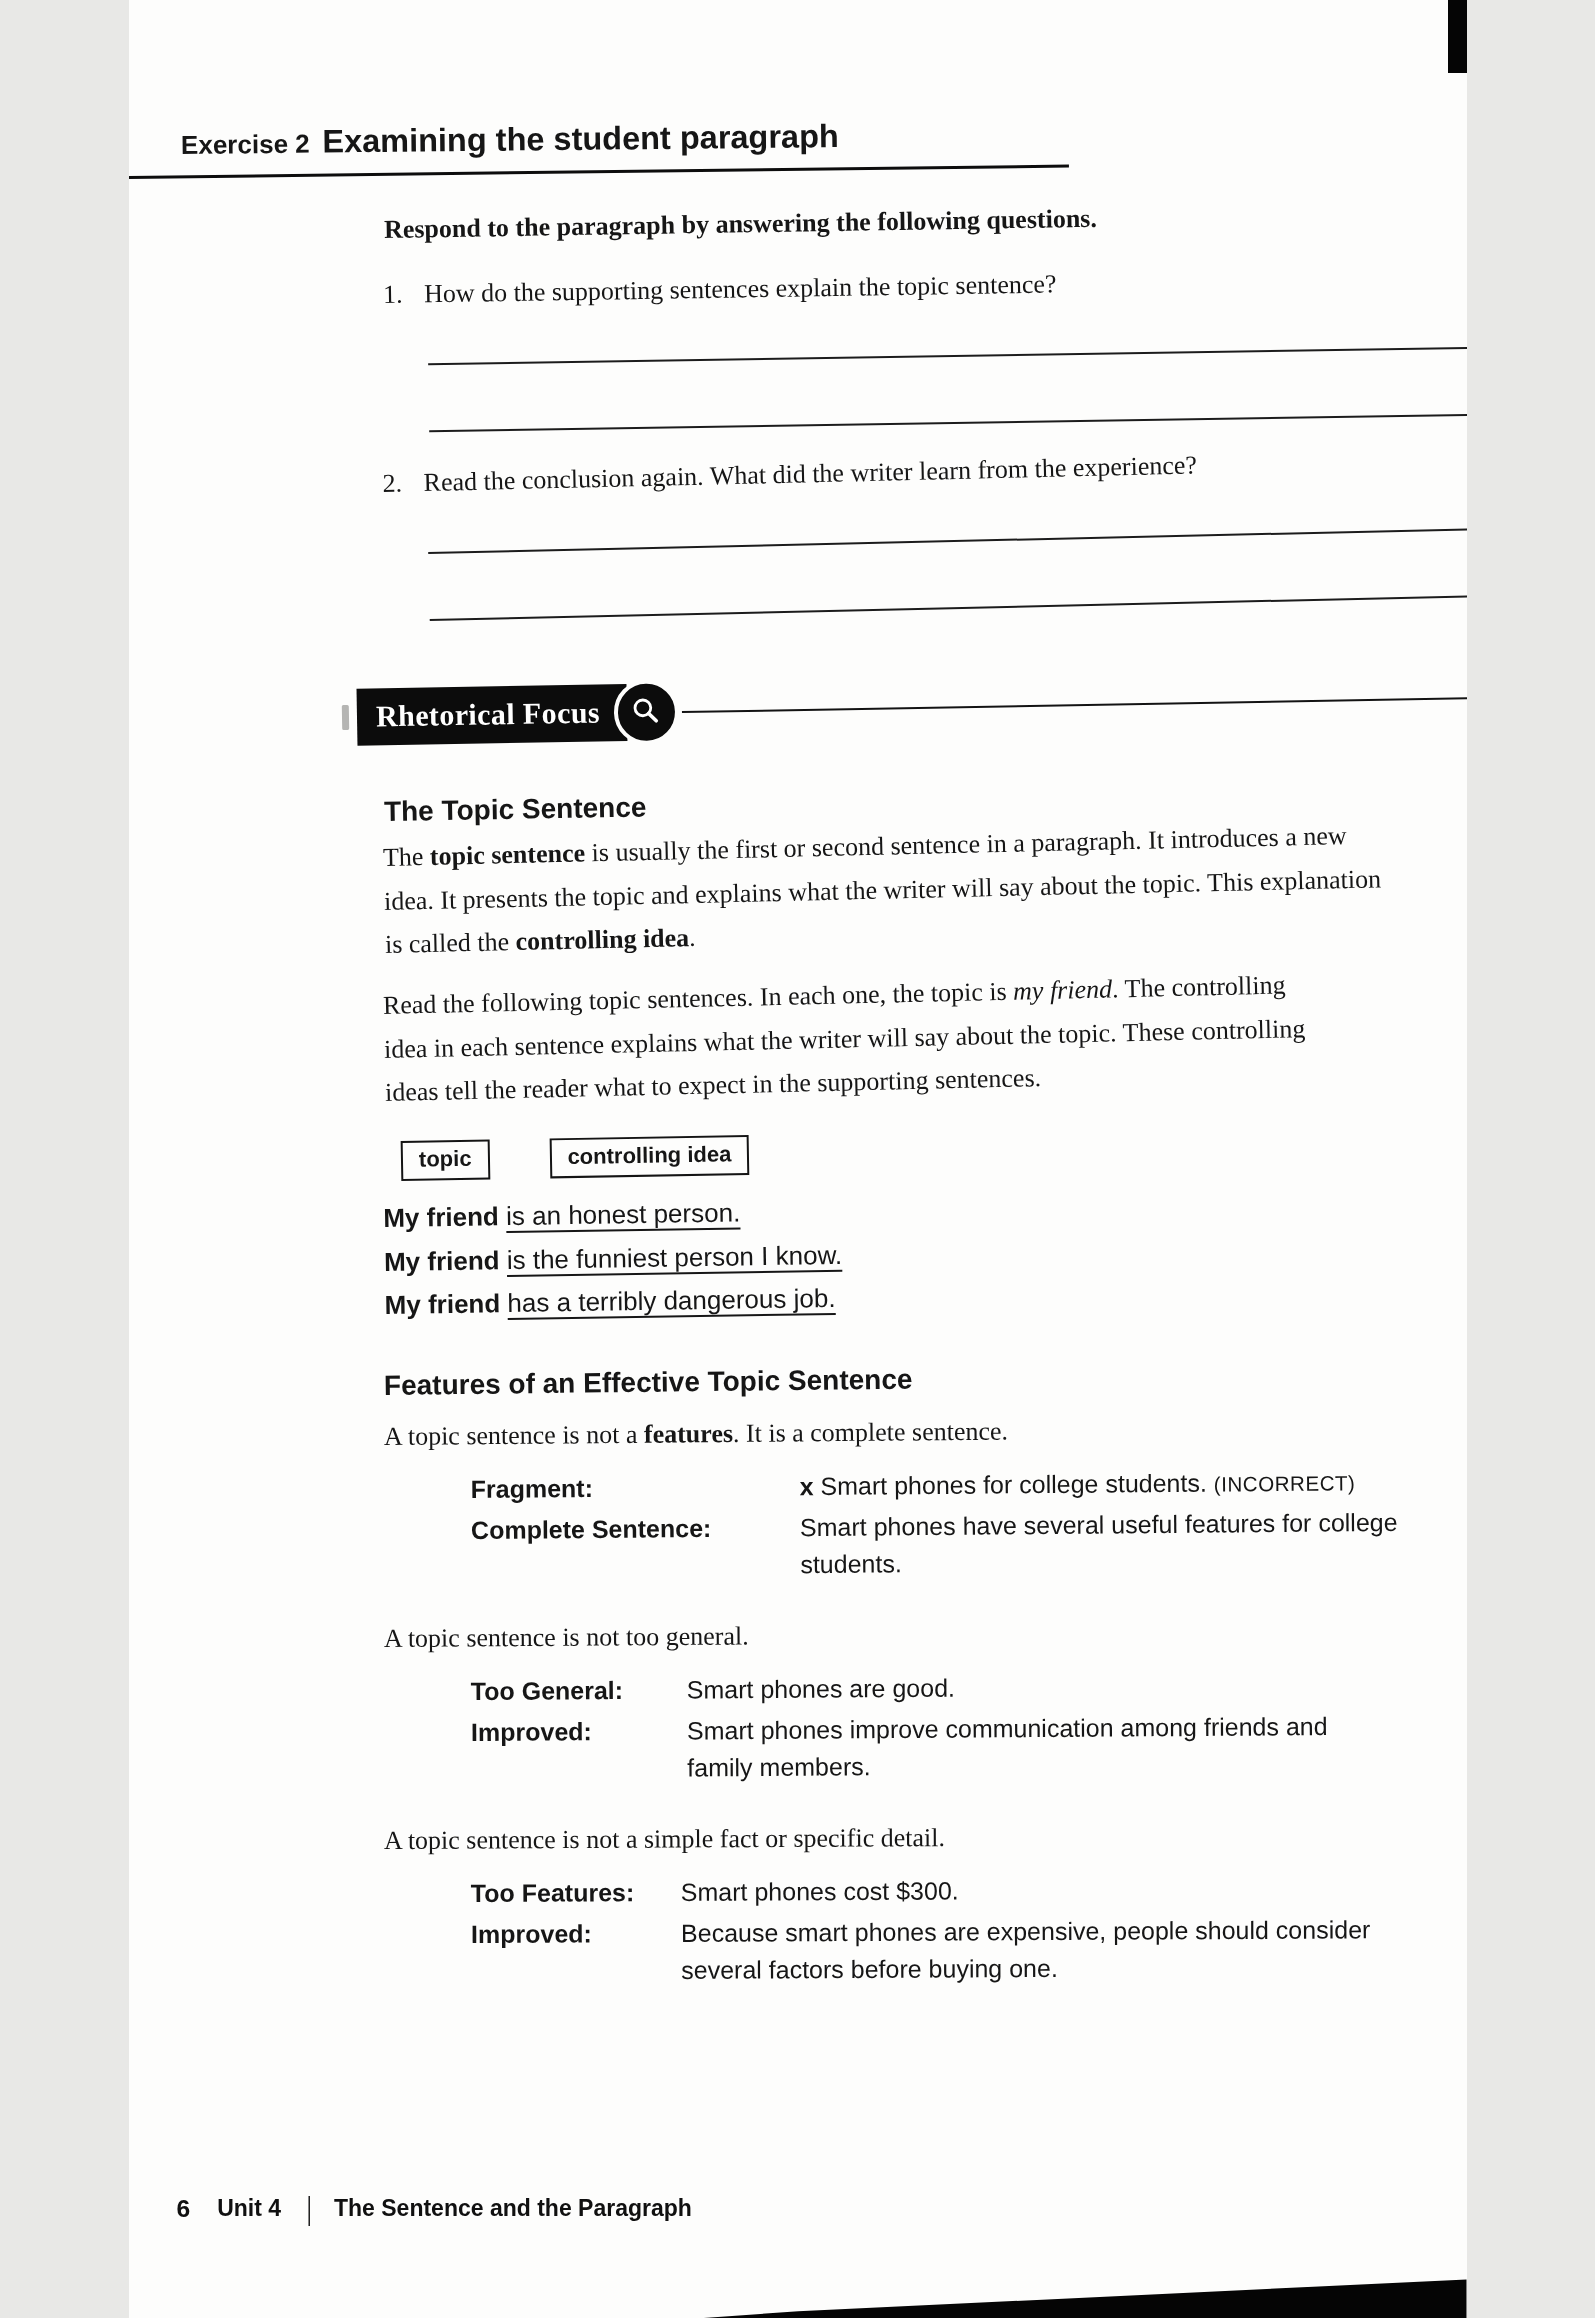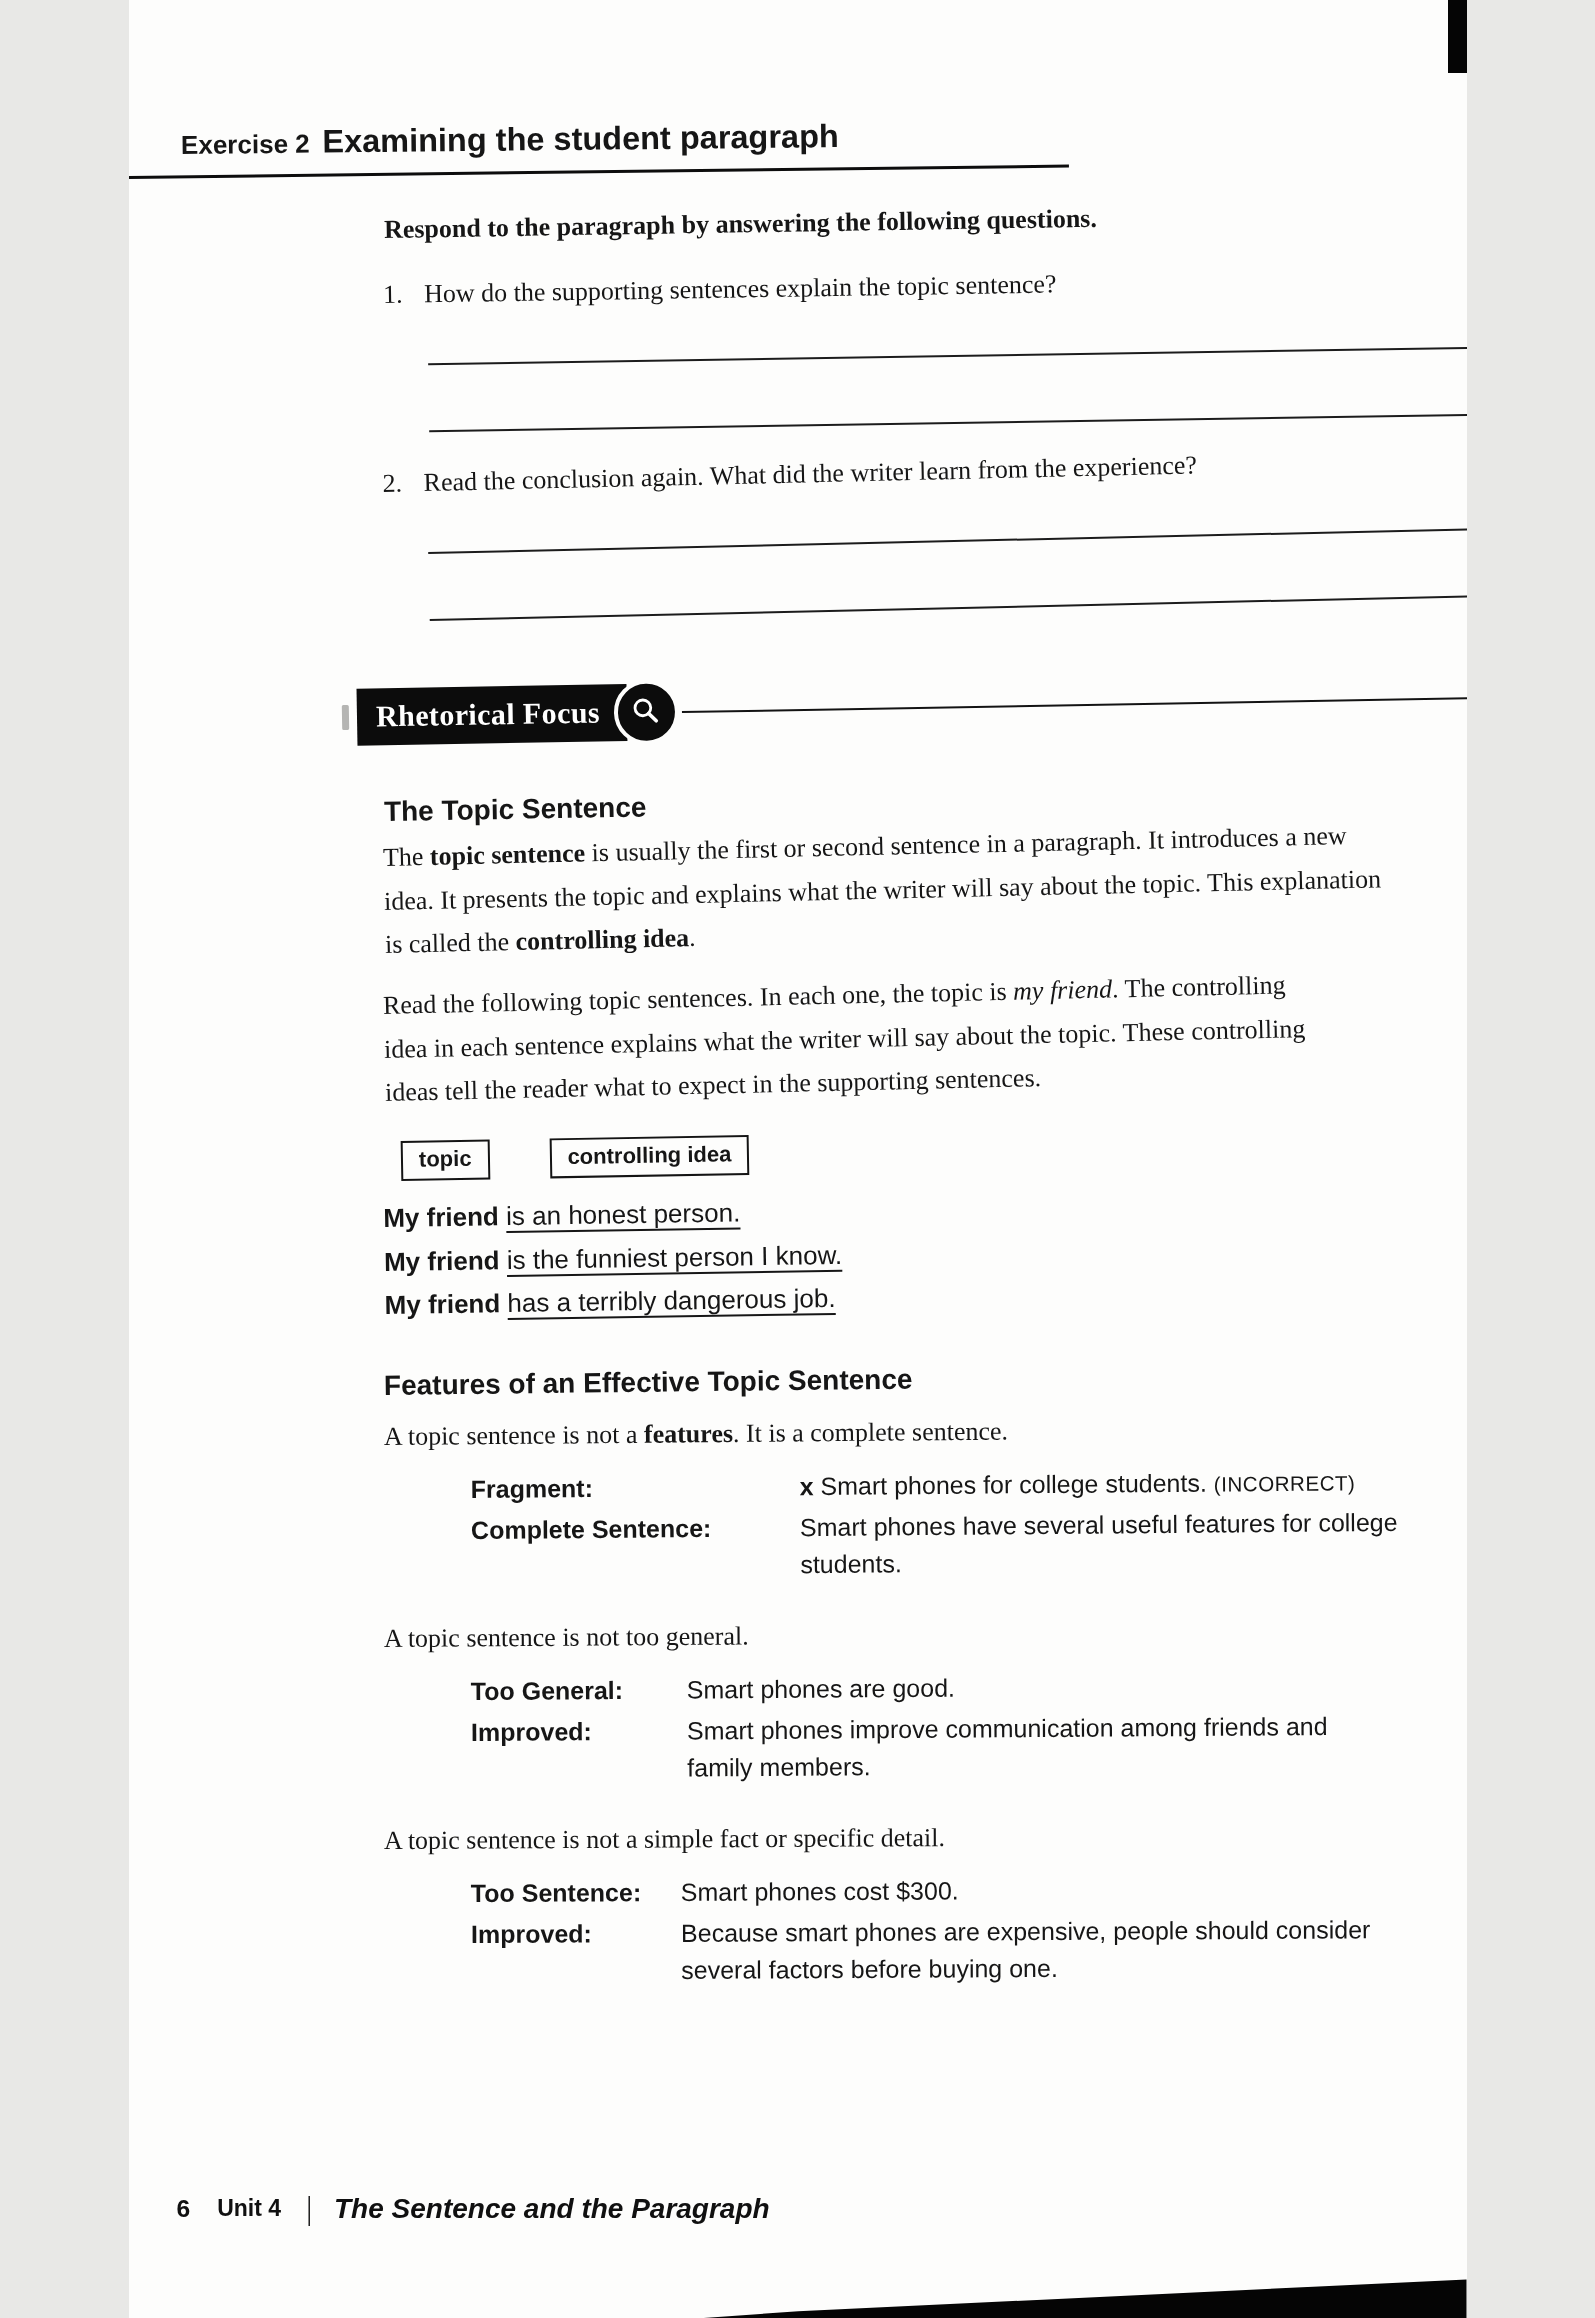--- a/index.html
+++ b/index.html
@@ -75,21 +75,21 @@
   .ex-label-col{font-weight:bold;}
   .xmark{font-weight:bold;}
   .note{font-size:20.6px;letter-spacing:0.5px;}
 
   
   .footer{position:absolute;left:48px;top:2190px;display:flex;align-items:center;
     font-family:"Liberation Sans", sans-serif;font-weight:bold;color:#101010;}
   .pg{font-size:24.6px;}
   .unit{font-size:23px;margin-left:27px;}
   .sep{font-weight:400;font-size:32px;margin:0 20.6px 0 24px;transform:scaleX(0.6);color:#222;}
-  .ftitle{font-size:28px;font-style:italic;}
+  .ftitle{font-size:23px;}
 </style>
 </head>
 <body>
 
 <div class="page">
 
   <div class="top-right-bar"></div>
 
   <header class="ex-header tilt-06">
     <span class="ex-label">Exercise 2</span><span class="ex-title">Examining the student paragraph</span>
@@ -167,21 +167,21 @@
     <div class="ex-block block2 tilt-04">
       <span class="ex-label-col">Too General:</span>
       <span class="ex-val">Smart phones are good.</span>
       <span class="ex-label-col">Improved:</span>
       <span class="ex-val">Smart phones improve communication among friends and family members.</span>
     </div>
 
     <p class="body rule-line rule-gap tilt-03">A topic sentence is not a simple fact or specific detail.</p>
 
     <div class="ex-block block3 tilt-03">
-      <span class="ex-label-col">Too Sentence:</span>
+      <span class="ex-label-col">Too Features:</span>
       <span class="ex-val">Smart phones cost $300.</span>
       <span class="ex-label-col">Improved:</span>
       <span class="ex-val">Because smart phones are expensive, people should consider several factors before buying one.</span>
     </div>
 
   </section>
 
   <footer class="footer">
     <span class="pg">6</span>
     <span class="unit">Unit 4</span>

